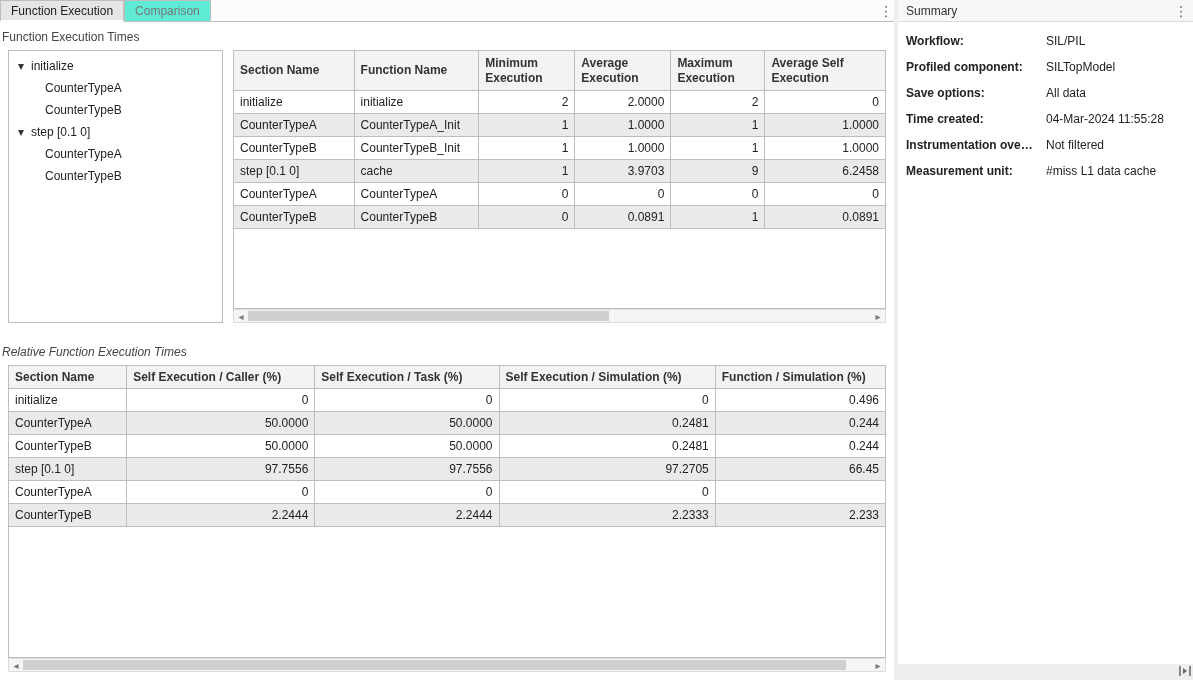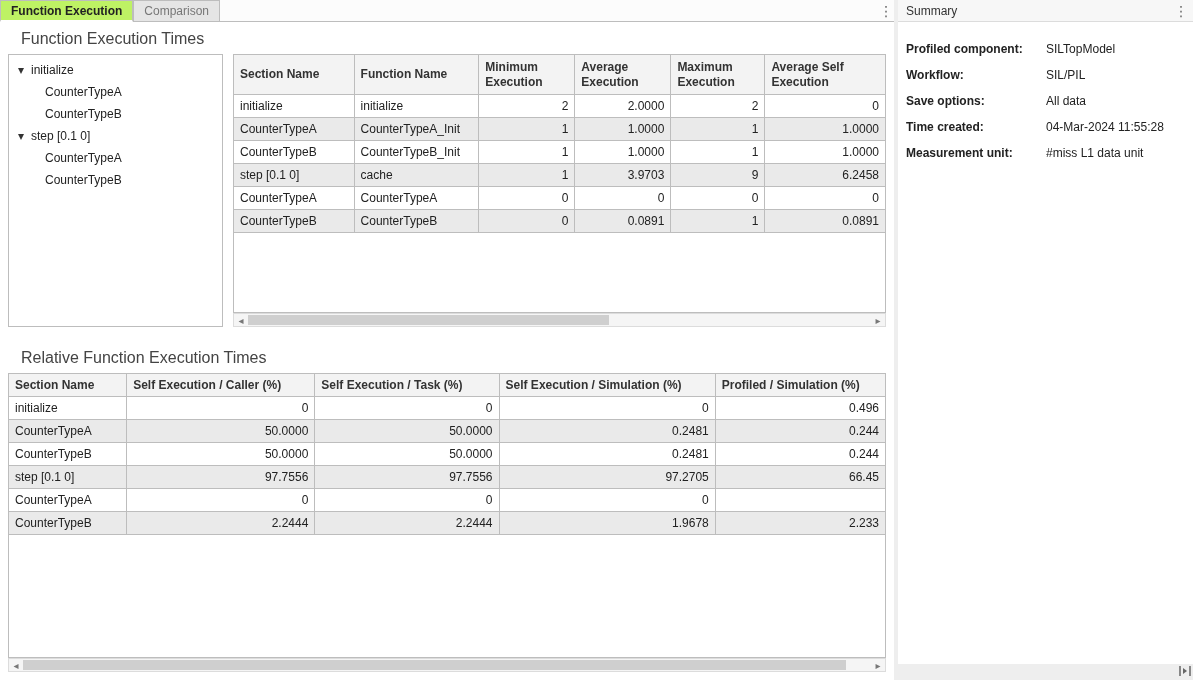--- a/index.html
+++ b/index.html
@@ -1,28 +1,28 @@
 <!DOCTYPE html>
 <html><head>
   <meta charset="utf-8">
   <style>
     * { box-sizing: border-box; margin: 0; padding: 0; }
     html, body { width: 1193px; height: 680px; font-family: Arial, Helvetica, sans-serif; font-size: 12px; color: #222; background: #fff; overflow: hidden; }
     .app { display: flex; width: 100%; height: 100%; }
     .main { flex: 1 1 auto; display: flex; flex-direction: column; border-right: 4px solid #eee; position: relative; }
-    .side { width: 295px; flex: 0 0 295px; display: flex; flex-direction: column; background: #fff; position: relative; gap: 8px; }
+    .side { width: 295px; flex: 0 0 295px; display: flex; flex-direction: column; background: #fff; position: relative; }
 
     .tabbar { display: flex; align-items: stretch; height: 22px; border-bottom: 1px solid #bdbdbd; background: #fcfcfc; position: relative; }
     .tab { padding: 3px 10px 0; font-size: 12px; border: 1px solid #bdbdbd; border-bottom: none; background: #e6e6e6; color: #777; cursor: pointer; margin-right: 0; }
-    .tab.active { background: #bef264; color: #222; border-bottom: 2px solid #fff; margin-bottom: -1px; z-index: 2; font-weight: bold; }
-    .tab.inactive { background: #e5e5e5; }
+    .tab.active { background: #e5e5e5; color: #222; border-bottom: 2px solid #fff; margin-bottom: -1px; z-index: 2; }
+    .tab.inactive { background: #5eead4; }
     .tabbar .spacer { flex: 1; }
     .vdots { width: 16px; text-align: center; color: #666; cursor: pointer; display:flex; align-items:center; justify-content:center; font-size:14px; }
 
-    .section-title { padding: 8px 2px 6px; font-size: 16px; color: #444; margin-left: 19px; }
+    .section-title { padding: 8px 2px 6px; font-size: 12px; color: #444; }
 
     .fet-wrap { display: flex; gap: 10px; padding: 0 8px 0 8px; }
     .tree { width: 215px; height: 273px; border: 1px solid #bdbdbd; padding: 4px 2px; overflow: auto; background:#fff; }
     .tree-row { display:flex; align-items:center; height: 22px; padding-left: 4px; cursor: default; }
     .tree-row .tw { width: 12px; display:inline-flex; justify-content:center; color:#333; }
     .tree-row.child { padding-left: 30px; }
     .tree-row span.label { padding-left: 4px; }
 
     .tbl-wrap { flex: 1; height: 273px; display:flex; flex-direction: column; border: 0; overflow: hidden; }
     .tbl-scroll { overflow:auto; border: 0; }
@@ -186,40 +186,40 @@
         <div class="hscroll">
           <div class="arrow">◂</div>
           <div class="track">
               <div class="thumb"></div>
             </div>
           <div class="arrow">▸</div>
         </div>
       </div>
     </div>
 
-    <div class="section-title" style="margin-top:14px;">Relative Function Execution Times</div>
+    <div class="section-title" style="margin-top:14px;font-style:italic;">Relative Function Execution Times</div>
 
     <div class="rel-wrap">
       <div class="rel-tbl-wrap rel-tbl">
         <div class="rel-scroll">
           <table>
             <colgroup>
                 <col class="r1">
                 <col class="r2">
                 <col class="r3">
                 <col class="r4">
                 <col class="r5">
               </colgroup>
             <thead>
                 <tr id="rel-head">
                   <th>Section Name</th>
                   <th>Self Execution / Caller (%)</th>
                   <th>Self Execution / Task (%)</th>
                   <th>Self Execution / Simulation (%)</th>
-                  <th>Profiled / Simulation (%)</th>
+                  <th>Function / Simulation (%)</th>
                 </tr>
               </thead>
             <tbody id="rel-body">
                 <tr class="alt">
                   <td>initialize</td>
                   <td class="num">0</td>
                   <td class="num">0</td>
                   <td class="num">0</td>
                   <td class="num">0.496</td>
                 </tr>
@@ -248,21 +248,21 @@
                   <td>CounterTypeA</td>
                   <td class="num">0</td>
                   <td class="num">0</td>
                   <td class="num">0</td>
                   <td class="num"></td>
                 </tr>
                 <tr class="sel">
                   <td>CounterTypeB</td>
                   <td class="num">2.2444</td>
                   <td class="num">2.2444</td>
-                  <td class="num">1.9678</td>
+                  <td class="num">2.2333</td>
                   <td class="num">2.233</td>
                 </tr>
               </tbody>
           </table>
         </div>
         <div class="rel-empty"></div>
         <div class="hscroll">
           <div class="arrow">◂</div>
           <div class="track">
               <div class="thumb"></div>
@@ -273,38 +273,42 @@
     </div>
   </div>
 
   <div class="side">
     <div class="side-header">
       <div class="title">Summary</div>
       <div class="vdots">⋮</div>
     </div>
     <div class="summary" id="summary">
         <div class="kv">
+          <div class="k">Workflow:</div>
+          <div class="v">SIL/PIL</div>
+        </div>
+        <div class="kv">
           <div class="k">Profiled component:</div>
           <div class="v">SILTopModel</div>
         </div>
         <div class="kv">
-          <div class="k">Workflow:</div>
-          <div class="v">SIL/PIL</div>
-        </div>
-        <div class="kv">
           <div class="k">Save options:</div>
           <div class="v">All data</div>
         </div>
         <div class="kv">
           <div class="k">Time created:</div>
           <div class="v">04-Mar-2024 11:55:28</div>
         </div>
         <div class="kv">
+          <div class="k">Instrumentation ove…</div>
+          <div class="v">Not filtered</div>
+        </div>
+        <div class="kv">
           <div class="k">Measurement unit:</div>
-          <div class="v">#miss L1 data unit</div>
+          <div class="v">#miss L1 data cache</div>
         </div>
       </div>
     <div class="side-footer">
       <span>
         <svg viewBox="0 0 12 12">
             <path d="M1 1 L1 11" stroke="#666" stroke-width="1.5"></path>
             <path d="M4 3 L8 6 L4 9 Z" fill="#666"></path>
             <path d="M11 1 L11 11" stroke="#666" stroke-width="1.5"></path>
           </svg>
       </span>

